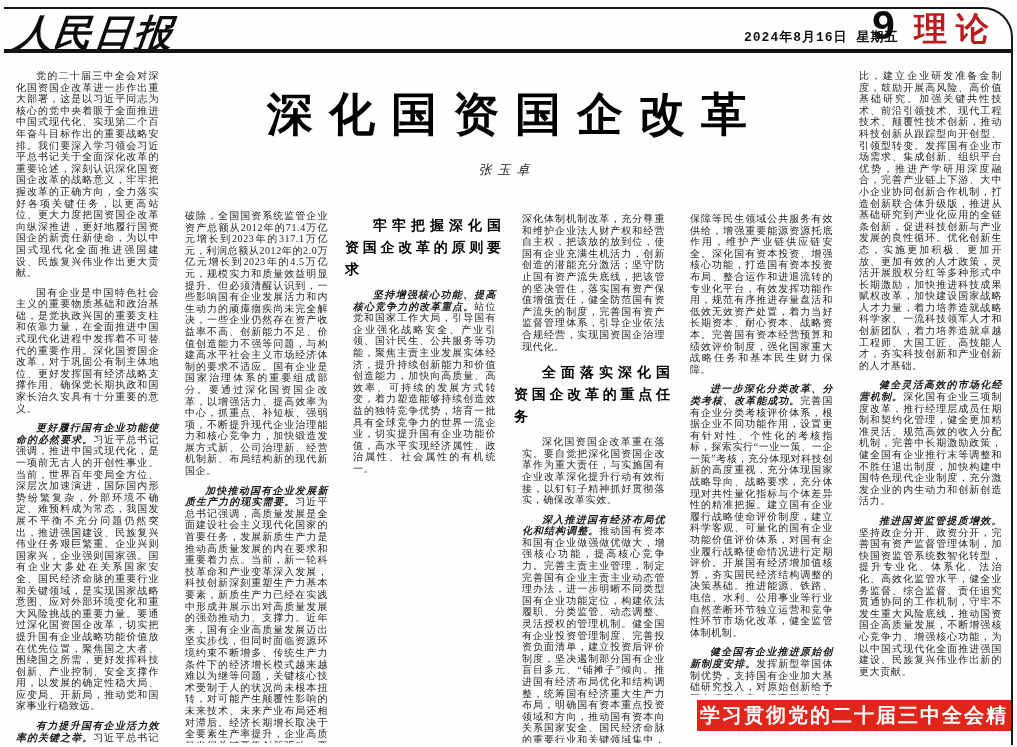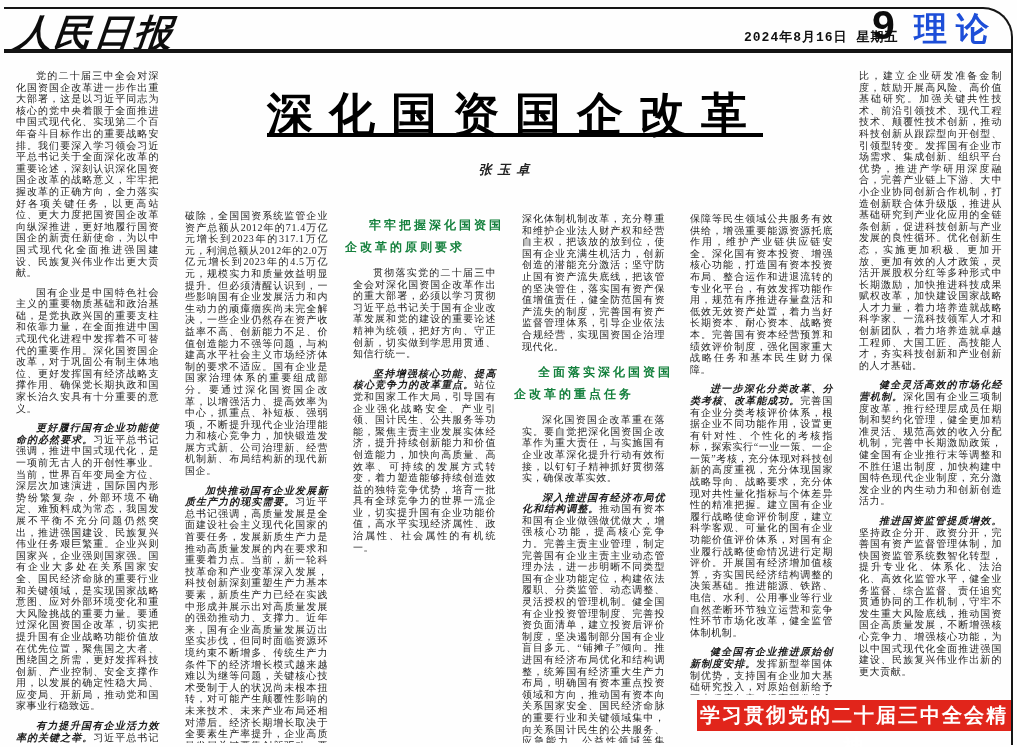--- a/index.html
+++ b/index.html
@@ -10,34 +10,34 @@
          border-top:2px solid #161616;border-right:2px solid #161616;
          border-radius:0 30px 0 0;pointer-events:none;}
   .thick-rule{position:absolute;left:4px;right:5px;top:49px;height:4px;background:#141414;}
   .masthead{position:absolute;left:14px;top:8px;font-size:38px;font-weight:bold;font-style:italic;
             font-family:"DejaVu Serif",serif;letter-spacing:2px;color:#0d0d0d;transform:skewX(-6deg);}
   .dateline{position:absolute;left:744px;top:28px;font-size:13px;font-weight:bold;letter-spacing:1px;
             font-family:Liberation Mono, monospace;color:#111;}
   .pagenum{position:absolute;left:872px;top:2px;font-size:41px;font-weight:bold;
            font-family:"Liberation Sans","DejaVu Sans",sans-serif;color:#0c0c0c;}
   .section-name{position:absolute;left:914px;top:7px;font-size:33px;font-weight:900;
-           letter-spacing:9px;color:#1d4ed8;}
+           letter-spacing:9px;color:#b91c1c;}
   
   .headline-block{position:absolute;left:176px;top:56px;width:662px;height:146px;text-align:center;}
   .headline-block h1{margin:28px 0 0;font-size:46px;font-weight:900;letter-spacing:16px;
-           padding-left:16px;color:#000;white-space:nowrap;text-decoration:underline;}
-  .author{margin-top:15px;font-size:13px;font-style:italic;letter-spacing:6px;color:#222;font-weight:bold;}
+           padding-left:16px;color:#000;white-space:nowrap;}
+  .author{margin-top:15px;font-size:13px;font-style:italic;letter-spacing:6px;color:#222;}
   
   .col{position:absolute;width:159px;overflow:hidden;text-align:justify;
        font-size:10px;line-height:11.6px;letter-spacing:0.6px;color:#1d1d1d;}
   .col p{margin:8px;text-indent:2em;}
   .col p.noindent{text-indent:0;}
   .col .lead{font-weight:bold;font-style:italic;}
-  .col h2{font-size:12px;line-height:22px;font-weight:bold;letter-spacing:3px;
-          margin:9px 0 9px;text-indent:2em;color:#15803d;font-family:"Liberation Sans","DejaVu Sans",sans-serif;}
+  .col h2{font-size:14px;line-height:22px;font-weight:bold;letter-spacing:3px;
+          margin:9px 0 9px;text-indent:2em;color:#000000;font-family:"Liberation Sans","DejaVu Sans",sans-serif;}
   #col1{left:8px;  top:62px; height:681px;}
   #col2{left:177px;top:202px;height:541px;}
   #col3{left:345px;top:205px;height:538px;}
   #col4{left:514px;top:205px;height:538px;}
   #col5{left:682px;top:205px;height:490px;}
   #col6{left:851px;top:62px; height:633px;}
   .banner{position:absolute;left:697px;top:700px;width:314px;height:31px;line-height:31px;
           text-align:center;color:#fff;font-size:20px;font-weight:900;letter-spacing:2px;
           font-family:"Liberation Sans","DejaVu Sans",sans-serif;}
 </style>
@@ -63,21 +63,20 @@
       <p>国有企业是中国特色社会主义的重要物质基础和政治基础，是党执政兴国的重要支柱和依靠力量，在全面推进中国式现代化进程中发挥着不可替代的重要作用。深化国资国企改革，对于巩固公有制主体地位、更好发挥国有经济战略支撑作用、确保党长期执政和国家长治久安具有十分重要的意义。</p>
       <p><span class="lead">更好履行国有企业功能使命的必然要求。</span>习近平总书记强调，推进中国式现代化，是一项前无古人的开创性事业。当前，世界百年变局全方位、深层次加速演进，国际国内形势纷繁复杂，外部环境不确定、难预料成为常态，我国发展不平衡不充分问题仍然突出，推进强国建设、民族复兴伟业任务艰巨繁重。企业兴则国家兴，企业强则国家强。国有企业大多处在关系国家安全、国民经济命脉的重要行业和关键领域，是实现国家战略意图、应对外部环境变化和重大风险挑战的重要力量。要通过深化国资国企改革，切实把提升国有企业战略功能价值放在优先位置，聚焦国之大者、围绕国之所需，更好发挥科技创新、产业控制、安全支撑作用，以发展的确定性稳大局、应变局、开新局，推动党和国家事业行稳致远。</p>
       <p><span class="lead">有力提升国有企业活力效率的关键之举。</span>习近平总书记强调，国有企业要搞好就一定要改革，抱残守缺不行，改革能成功，就能变成现代企业。党的十八大以来，国有企业改革发展取得重大成就，一些深层次体制机制障碍有力</p>
     </div>
   <div class="col" id="col2">
       <p class="noindent">破除，全国国资系统监管企业资产总额从2012年的71.4万亿元增长到2023年的317.1万亿元，利润总额从2012年的2.0万亿元增长到2023年的4.5万亿元，规模实力和质量效益明显提升。但必须清醒认识到，一些影响国有企业发展活力和内生动力的顽瘴痼疾尚未完全解决，一些企业仍然存在资产收益率不高、创新能力不足、价值创造能力不强等问题，与构建高水平社会主义市场经济体制的要求不适应。国有企业是国家治理体系的重要组成部分。要通过深化国资国企改革，以增强活力、提高效率为中心，抓重点、补短板、强弱项，不断提升现代企业治理能力和核心竞争力，加快锻造发展方式新、公司治理新、经营机制新、布局结构新的现代新国企。</p>
       <p><span class="lead">加快推动国有企业发展新质生产力的现实需要。</span>习近平总书记强调，高质量发展是全面建设社会主义现代化国家的首要任务，发展新质生产力是推动高质量发展的内在要求和重要着力点。当前，新一轮科技革命和产业变革深入发展，科技创新深刻重塑生产力基本要素，新质生产力已经在实践中形成并展示出对高质量发展的强劲推动力、支撑力。近年来，国有企业高质量发展迈出坚实步伐，但同时面临资源环境约束不断增多、传统生产力条件下的经济增长模式越来越难以为继等问题，关键核心技术受制于人的状况尚未根本扭转，对可能产生颠覆性影响的未来技术、未来产业布局还相对滞后。经济长期增长取决于全要素生产率提升，企业高质量发展关键要靠创新驱动。要通过深化国资国企改革，着力打通束缚新质生产力发展的堵点卡点，不断强化创新策源，加快推动科技创新基础上的产业创新，改造提升传统产业、培育壮大新兴产业、布局建设未来产业，开辟新领域新赛道，塑造新动能新优势，为现代化产业体系建设提供有力支撑。</p>
     </div>
   <div class="col" id="col3">
       <h2>牢牢把握深化国资国企改革的原则要求</h2>
-      <p>贯彻落实党的二十届三中全会对深化国资国企改革作出的重大部署，必须以学习贯彻习近平总书记关于国有企业改革发展和党的建设的重要论述精神为统领，把好方向、守正创新，切实做到学思用贯通、知信行统一。</p>
       <p><span class="lead">坚持增强核心功能、提高核心竞争力的改革重点。</span>站位党和国家工作大局，引导国有企业强化战略安全、产业引领、国计民生、公共服务等功能，聚焦主责主业发展实体经济，提升持续创新能力和价值创造能力，加快向高质量、高效率、可持续的发展方式转变，着力塑造能够持续创造效益的独特竞争优势，培育一批具有全球竞争力的世界一流企业，切实提升国有企业功能价值，高水平实现经济属性、政治属性、社会属性的有机统一。</p>
     </div>
   <div class="col" id="col4">
       <p class="noindent">深化体制机制改革，充分尊重和维护企业法人财产权和经营自主权，把该放的放到位，使国有企业充满生机活力，创新创造的潜能充分激活；坚守防止国有资产流失底线，把该管的坚决管住，落实国有资产保值增值责任，健全防范国有资产流失的制度，完善国有资产监督管理体系，引导企业依法合规经营，实现国资国企治理现代化。</p>
       <h2>全面落实深化国资国企改革的重点任务</h2>
       <p>深化国资国企改革重在落实。要自觉把深化国资国企改革作为重大责任，与实施国有企业改革深化提升行动有效衔接，以钉钉子精神抓好贯彻落实，确保改革实效。</p>
       <p><span class="lead">深入推进国有经济布局优化和结构调整。</span>推动国有资本和国有企业做强做优做大，增强核心功能，提高核心竞争力。完善主责主业管理，制定完善国有企业主责主业动态管理办法，进一步明晰不同类型国有企业功能定位，构建依法履职、分类监管、动态调整、灵活授权的管理机制。健全国有企业投资管理制度、完善投资负面清单，建立投资后评价制度，坚决遏制部分国有企业盲目多元、“铺摊子”倾向。推进国有经济布局优化和结构调整，统筹国有经济重大生产力布局，明确国有资本重点投资领域和方向，推动国有资本向关系国家安全、国民经济命脉的重要行业和关键领域集中，向关系国计民生的公共服务、应急能力、公益性领域等集中，向前瞻性战略性新兴产业集中。健全国有资本合理流动机制，统筹推进战略性重组和专业化整合，加快调整存量结构，优化增量投向，加强在关键核心技术攻关和前瞻性战略性产业领域的投入布局，增加医疗卫生、健康养老、防灾减灾、应急</p>
     </div>
   <div class="col" id="col5">
       <p class="noindent">保障等民生领域公共服务有效供给，增强重要能源资源托底作用，维护产业链供应链安全。深化国有资本投资、增强核心功能，打造国有资本投资布局、整合运作和进退流转的专业化平台，有效发挥功能作用，规范有序推进存量盘活和低效无效资产处置，着力当好长期资本、耐心资本、战略资本。完善国有资本经营预算和绩效评价制度，强化国家重大战略任务和基本民生财力保障。</p>

